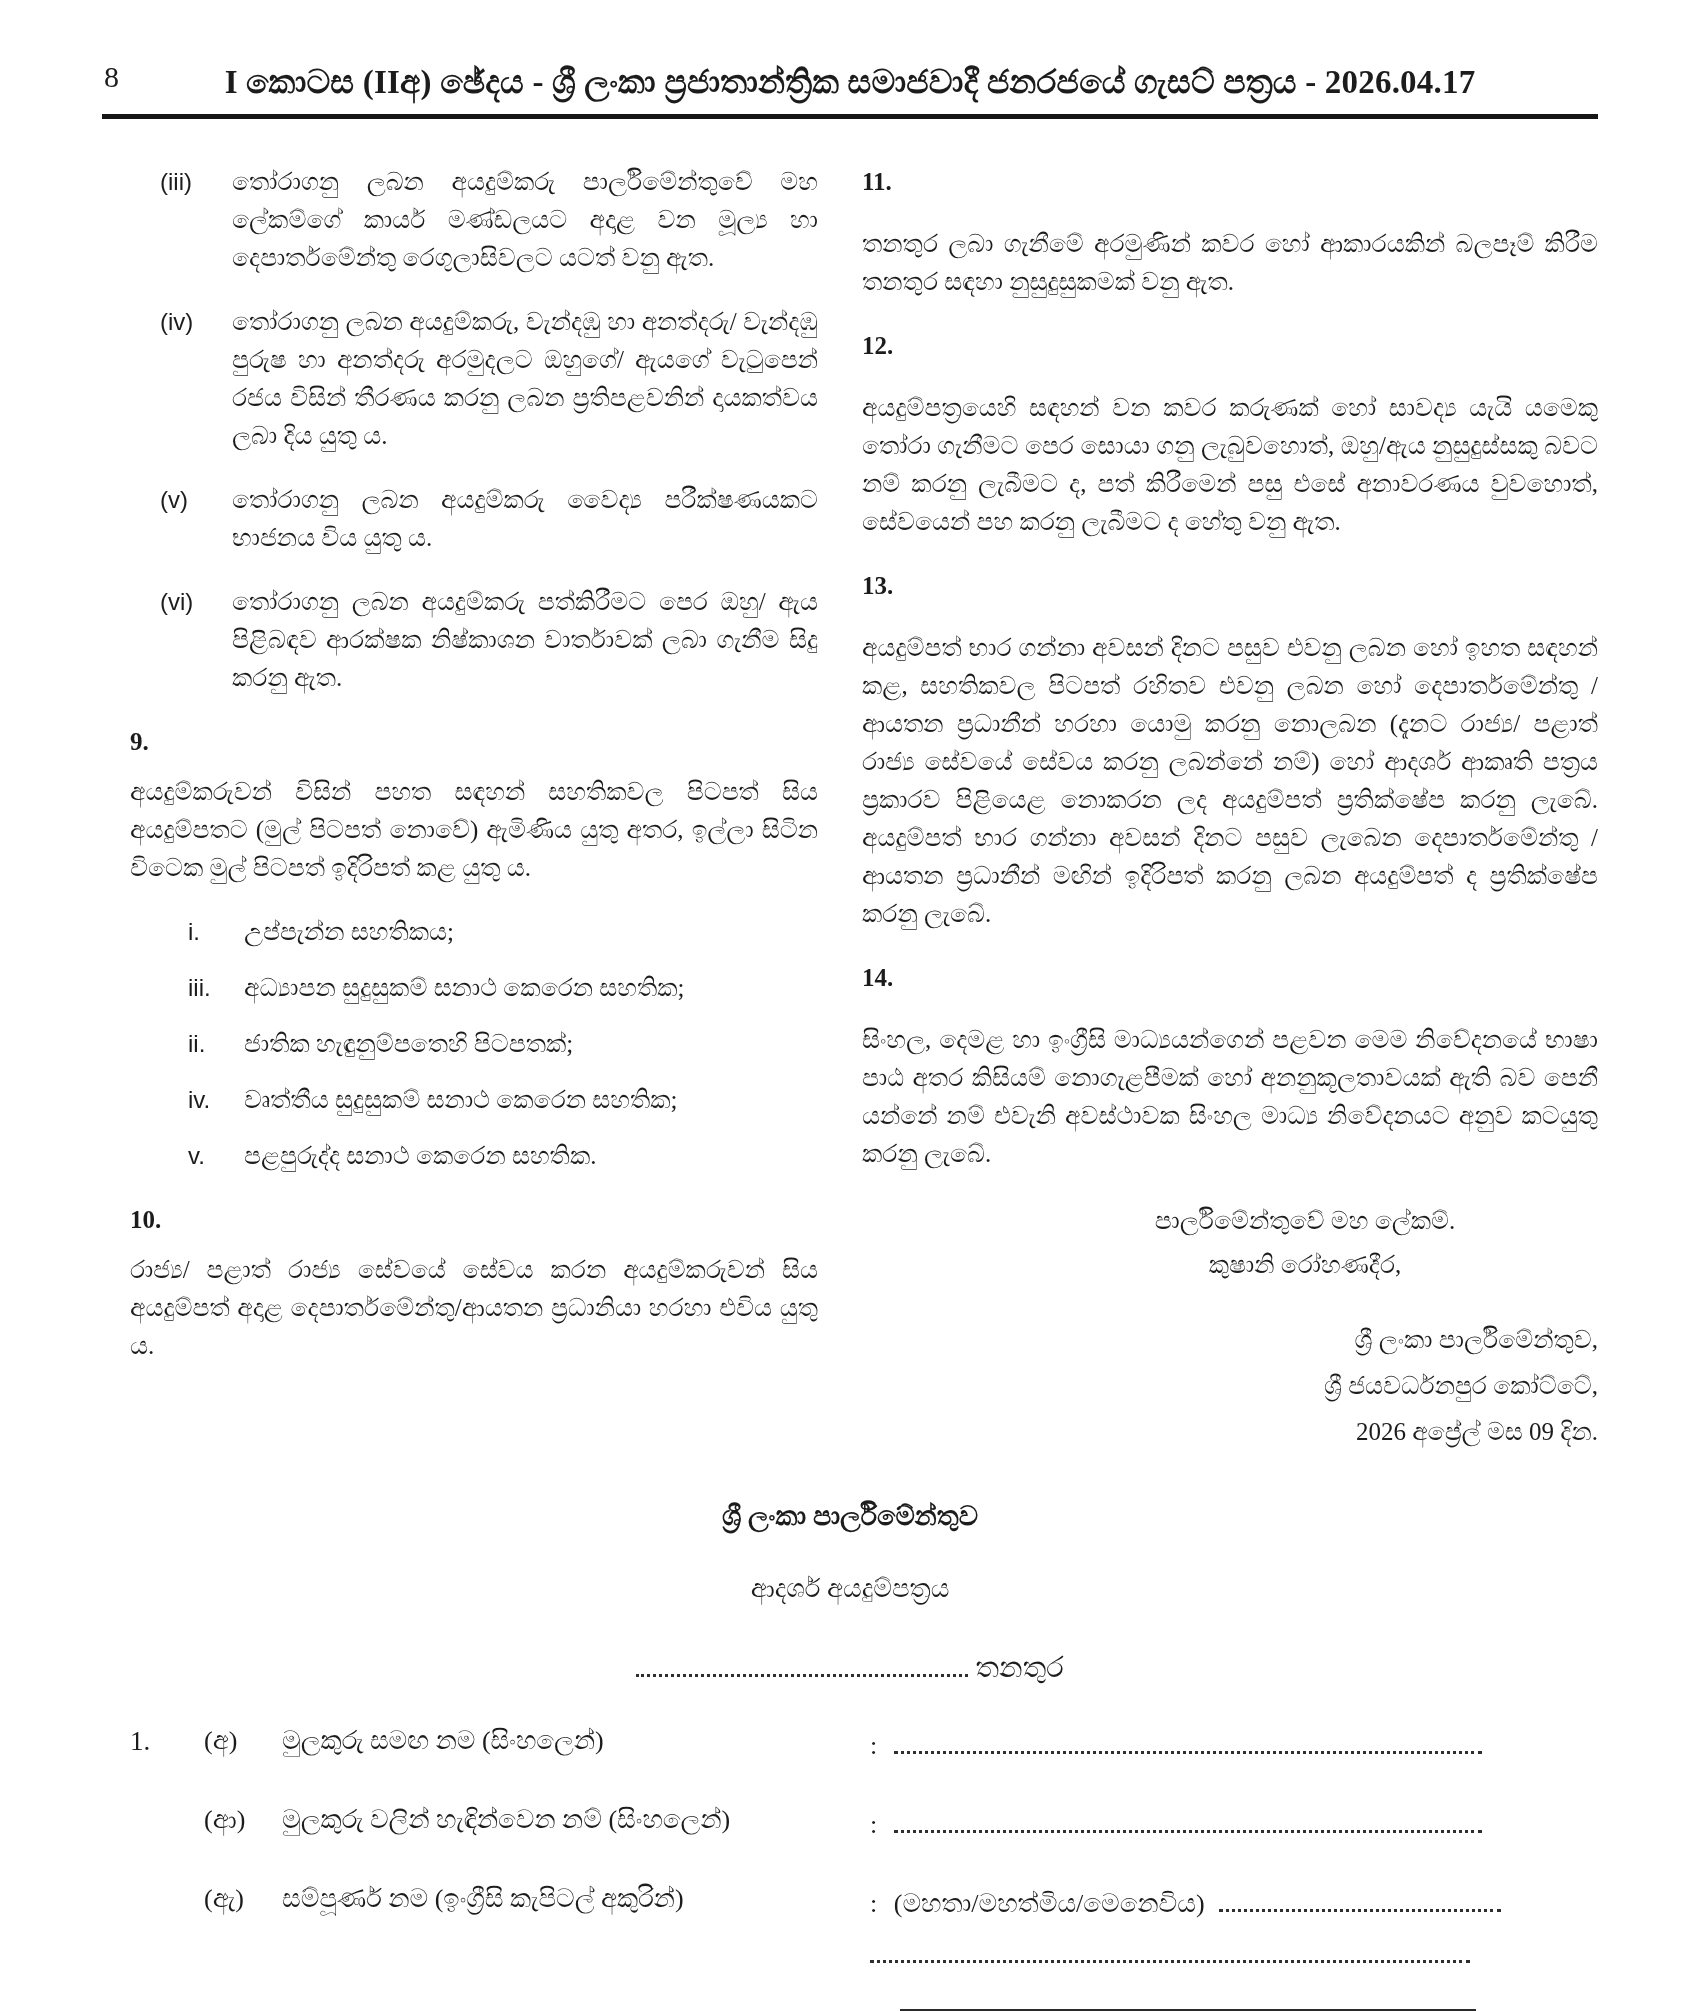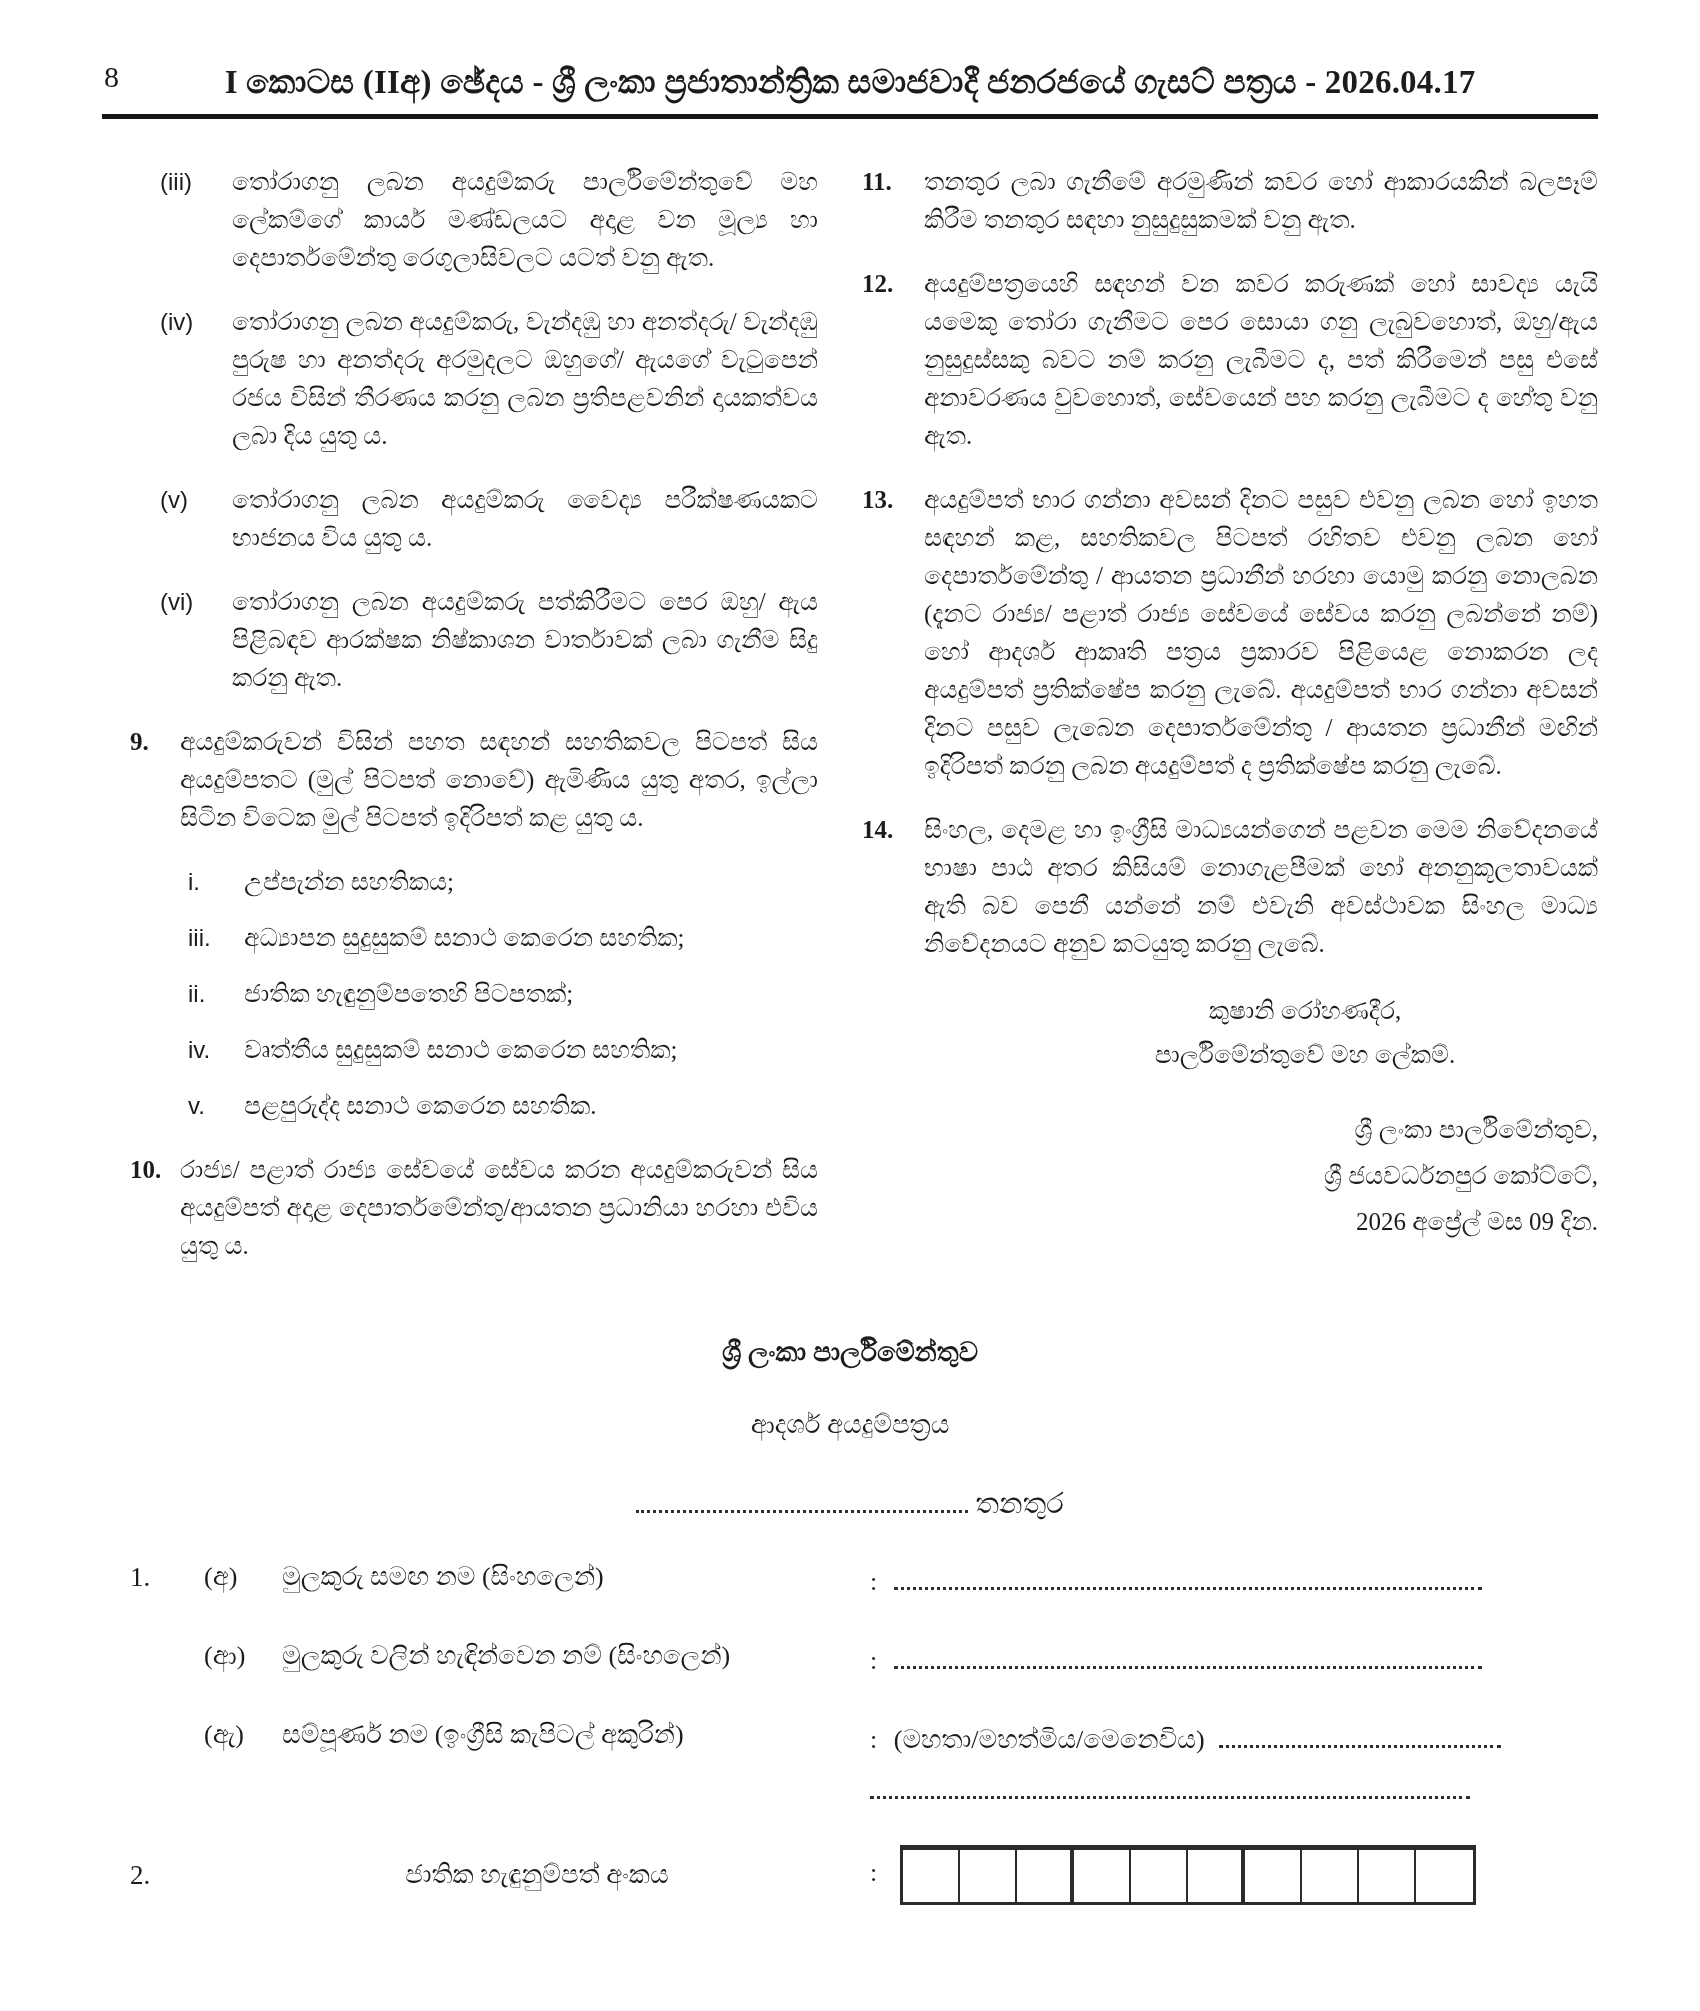--- a/index.html
+++ b/index.html
@@ -21,21 +21,21 @@
 
   
   .columns{display:flex;gap:44px;margin-top:44px;font-size:25px;line-height:38px;text-align:justify;}
   .col-left{flex:0 0 688px;margin-left:28px;}
   .col-right{flex:1;}
 
   .subitem{display:flex;margin-left:30px;margin-bottom:26px;}
   .subitem .lbl{flex:0 0 72px;font-family:"Liberation Sans","DejaVu Sans",sans-serif;font-size:24px;text-align:left;}
   .subitem .txt{flex:1;}
 
-  .numitem{display:flex;margin-bottom:26px;}
+  .numitem{display:flex;margin-bottom:26px;flex-direction:column;}
   .numitem .num{flex:0 0 50px;font-weight:bold;text-align:left;}
   .numitem .txt{flex:1;}
   .col-right .numitem .num{flex:0 0 62px;}
 
   .certs{margin-left:58px;margin-bottom:26px;}
   .cert{display:flex;margin-bottom:18px;text-align:left;}
   .cert .lbl{flex:0 0 56px;font-family:"Liberation Sans","DejaVu Sans",sans-serif;font-size:24px;}
 
   .signature{margin-top:24px;padding-left:150px;text-align:center;line-height:44px;text-align-last:center;}
   .address{margin-top:30px;line-height:46px;text-align:right;}
@@ -143,22 +143,22 @@
       <div class="numitem">
         <span class="num">13.</span>
         <span class="txt">අයදුම්පත් භාර ගන්නා අවසන් දිනට පසුව එවනු ලබන හෝ ඉහත සඳහන් කළ, සහතිකවල පිටපත් රහිතව එවනු ලබන හෝ දෙපාර්තමේන්තු / ආයතන ප්‍රධානීන් හරහා යොමු කරනු නොලබන (දැනට රාජ්‍ය/ පළාත් රාජ්‍ය සේවයේ සේවය කරනු ලබන්නේ නම්) හෝ ආදර්ශ ආකෘති පත්‍රය ප්‍රකාරව පිළියෙළ නොකරන ලද අයදුම්පත් ප්‍රතික්ෂේප කරනු ලැබේ. අයදුම්පත් භාර ගන්නා අවසන් දිනට පසුව ලැබෙන දෙපාර්තමේන්තු / ආයතන ප්‍රධානීන් මඟින් ඉදිරිපත් කරනු ලබන අයදුම්පත් ද ප්‍රතික්ෂේප කරනු ලැබේ.</span>
       </div>
       <div class="numitem">
         <span class="num">14.</span>
         <span class="txt">සිංහල, දෙමළ හා ඉංග්‍රීසි මාධ්‍යයන්ගෙන් පළවන මෙම නිවේදනයේ භාෂා පාඨ අතර කිසියම් නොගැළපීමක් හෝ අනනුකූලතාවයක් ඇති බව පෙනී යන්නේ නම් එවැනි අවස්ථාවක සිංහල මාධ්‍ය නිවේදනයට අනුව කටයුතු කරනු ලැබේ.</span>
       </div>
 
       <div class="signature">
+        <div>පාර්ලිමේන්තුවේ මහ ලේකම්.</div>
         <div>කුෂානි රෝහණදීර,</div>
-        <div>පාර්ලිමේන්තුවේ මහ ලේකම්.</div>
       </div>
 
       <div class="address">
         <div>ශ්‍රී ලංකා පාර්ලිමේන්තුව,</div>
         <div>ශ්‍රී ජයවර්ධනපුර කෝට්ටේ,</div>
         <div>2026 අප්‍රේල් මස 09 දින.</div>
       </div>
 
     </div>
   </div>

